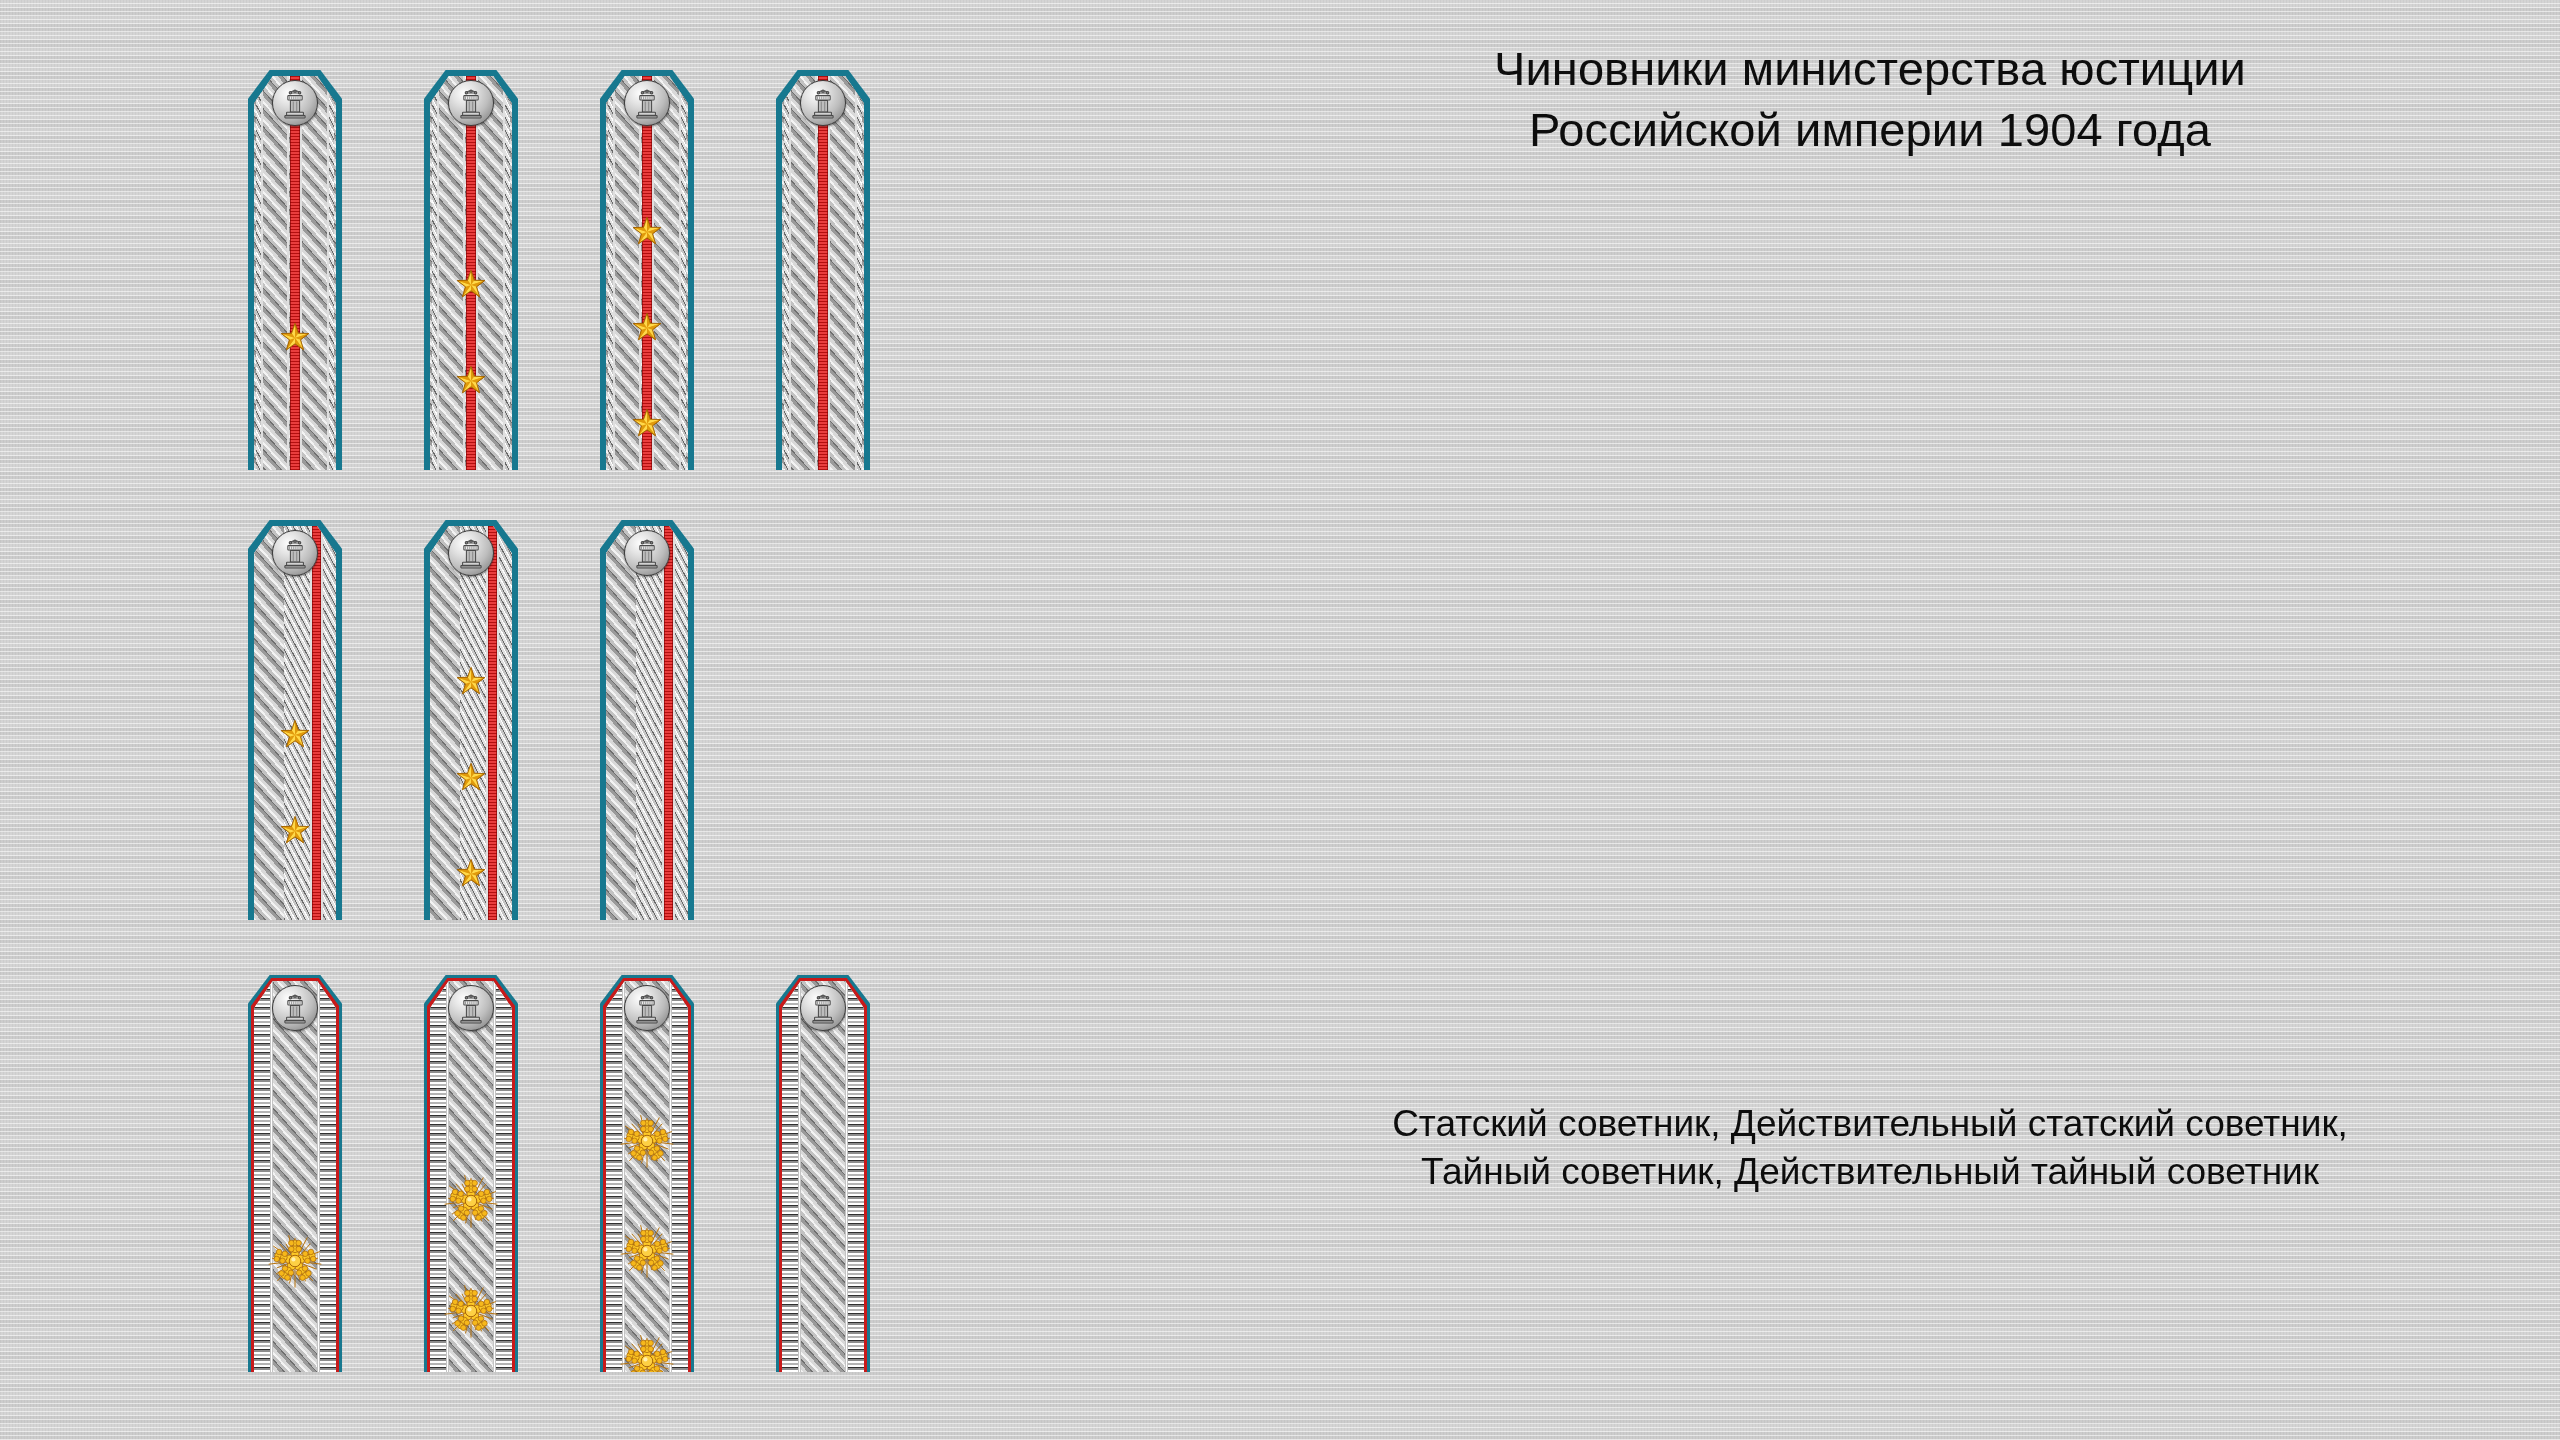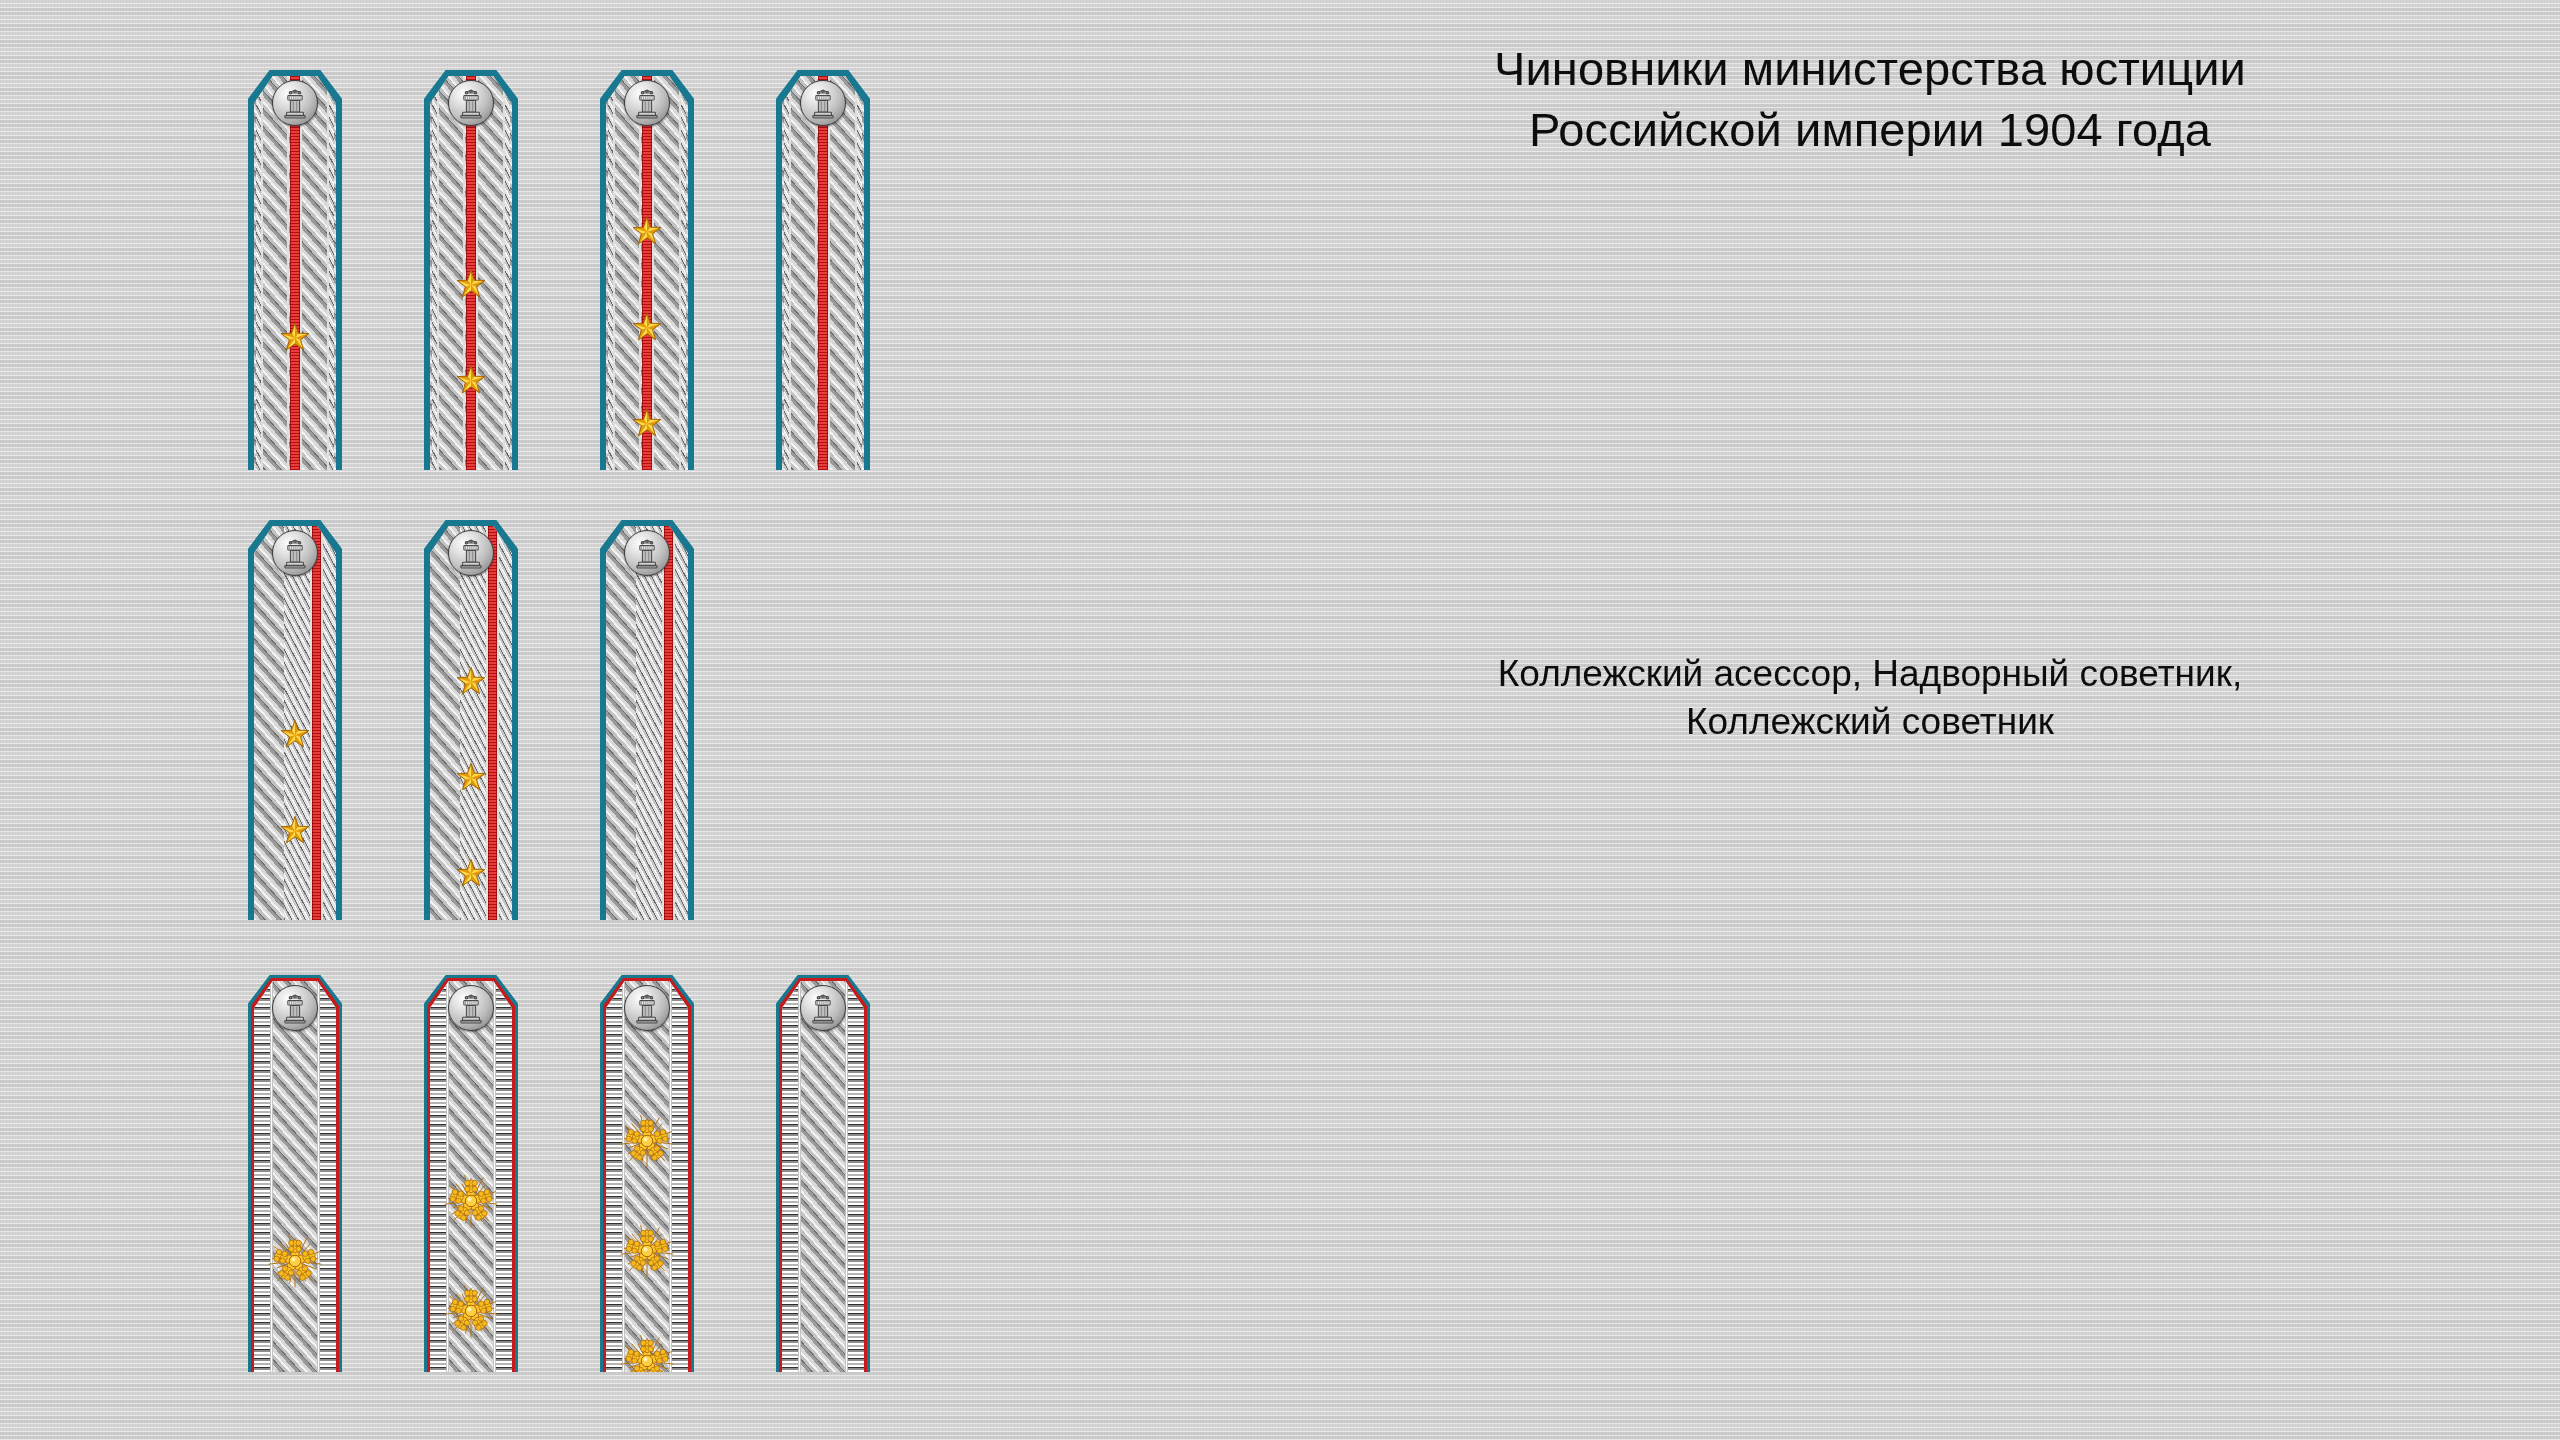--- a/index.html
+++ b/index.html
@@ -1185,17 +1185,17 @@
               </g>
             </svg>
           </div>
         </div>
       </div>
   </div>
 
   <div id="captions">
     <div class="cap" id="title">Чиновники министерства юстиции
 Российской империи 1904 года</div>
-    <div class="cap" id="caption-2">Коллежский асессор, Надворный советник,
-Коллежский советник</div>
+    <div class="cap" id="caption-3">Статский советник, Действительный статский советник,
+Тайный советник, Действительный тайный советник</div>
   </div>
 
 </div>
 
 </body></html>

